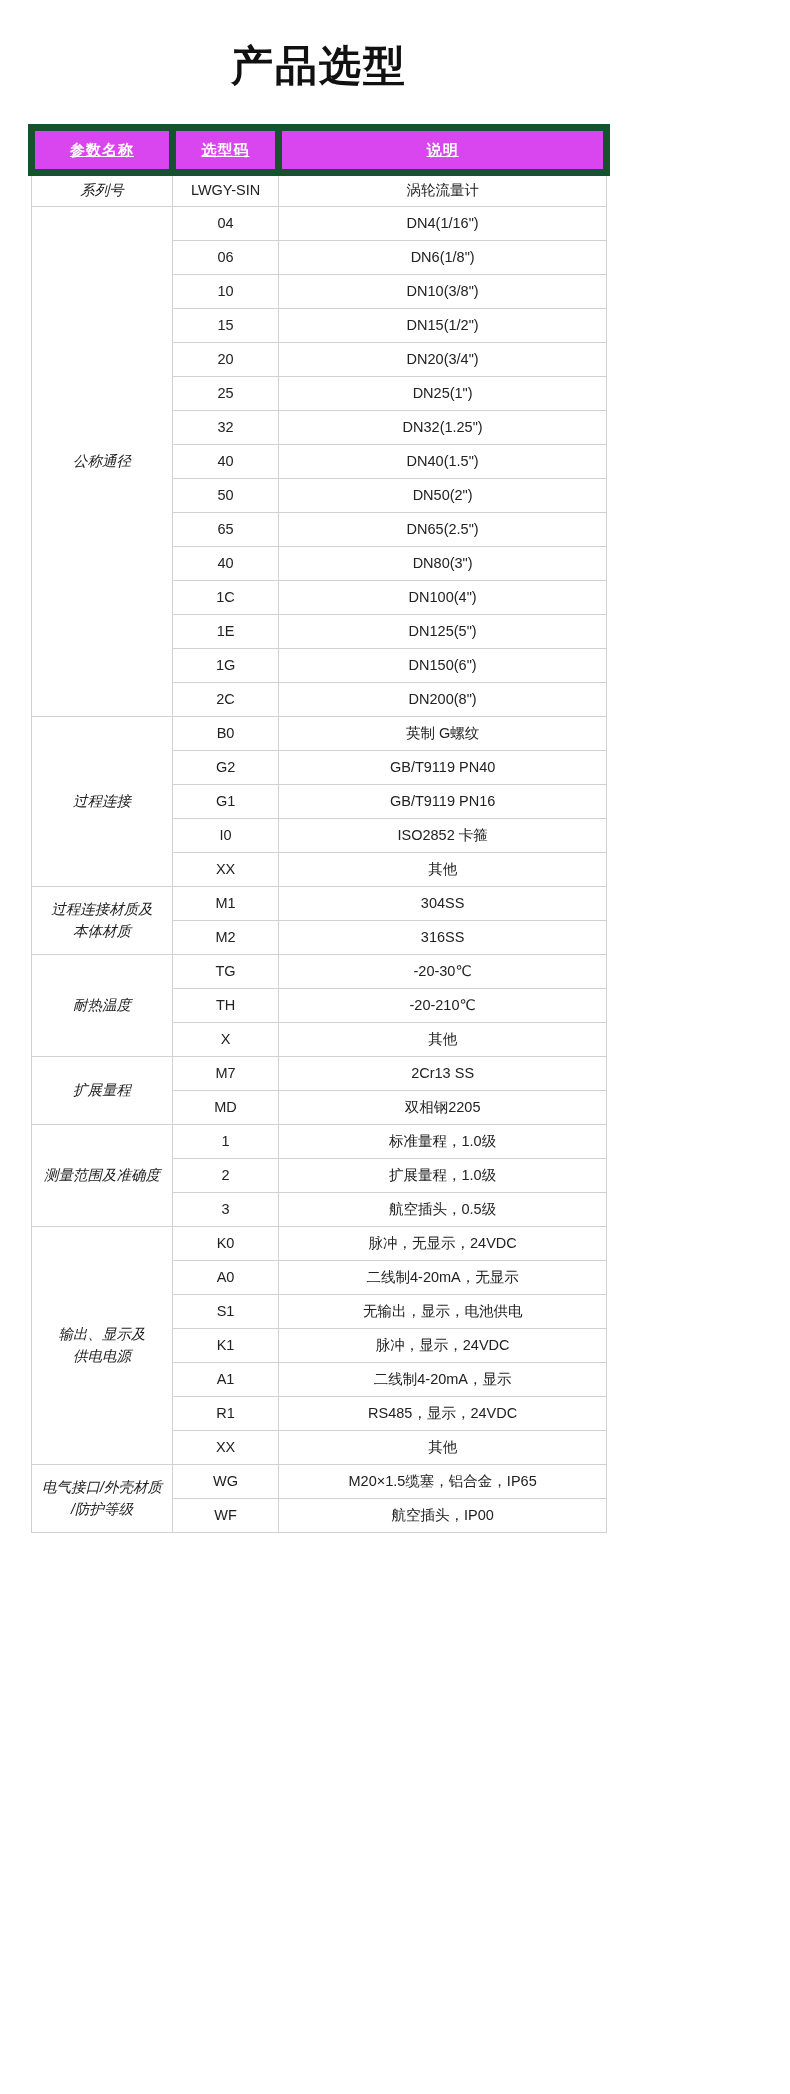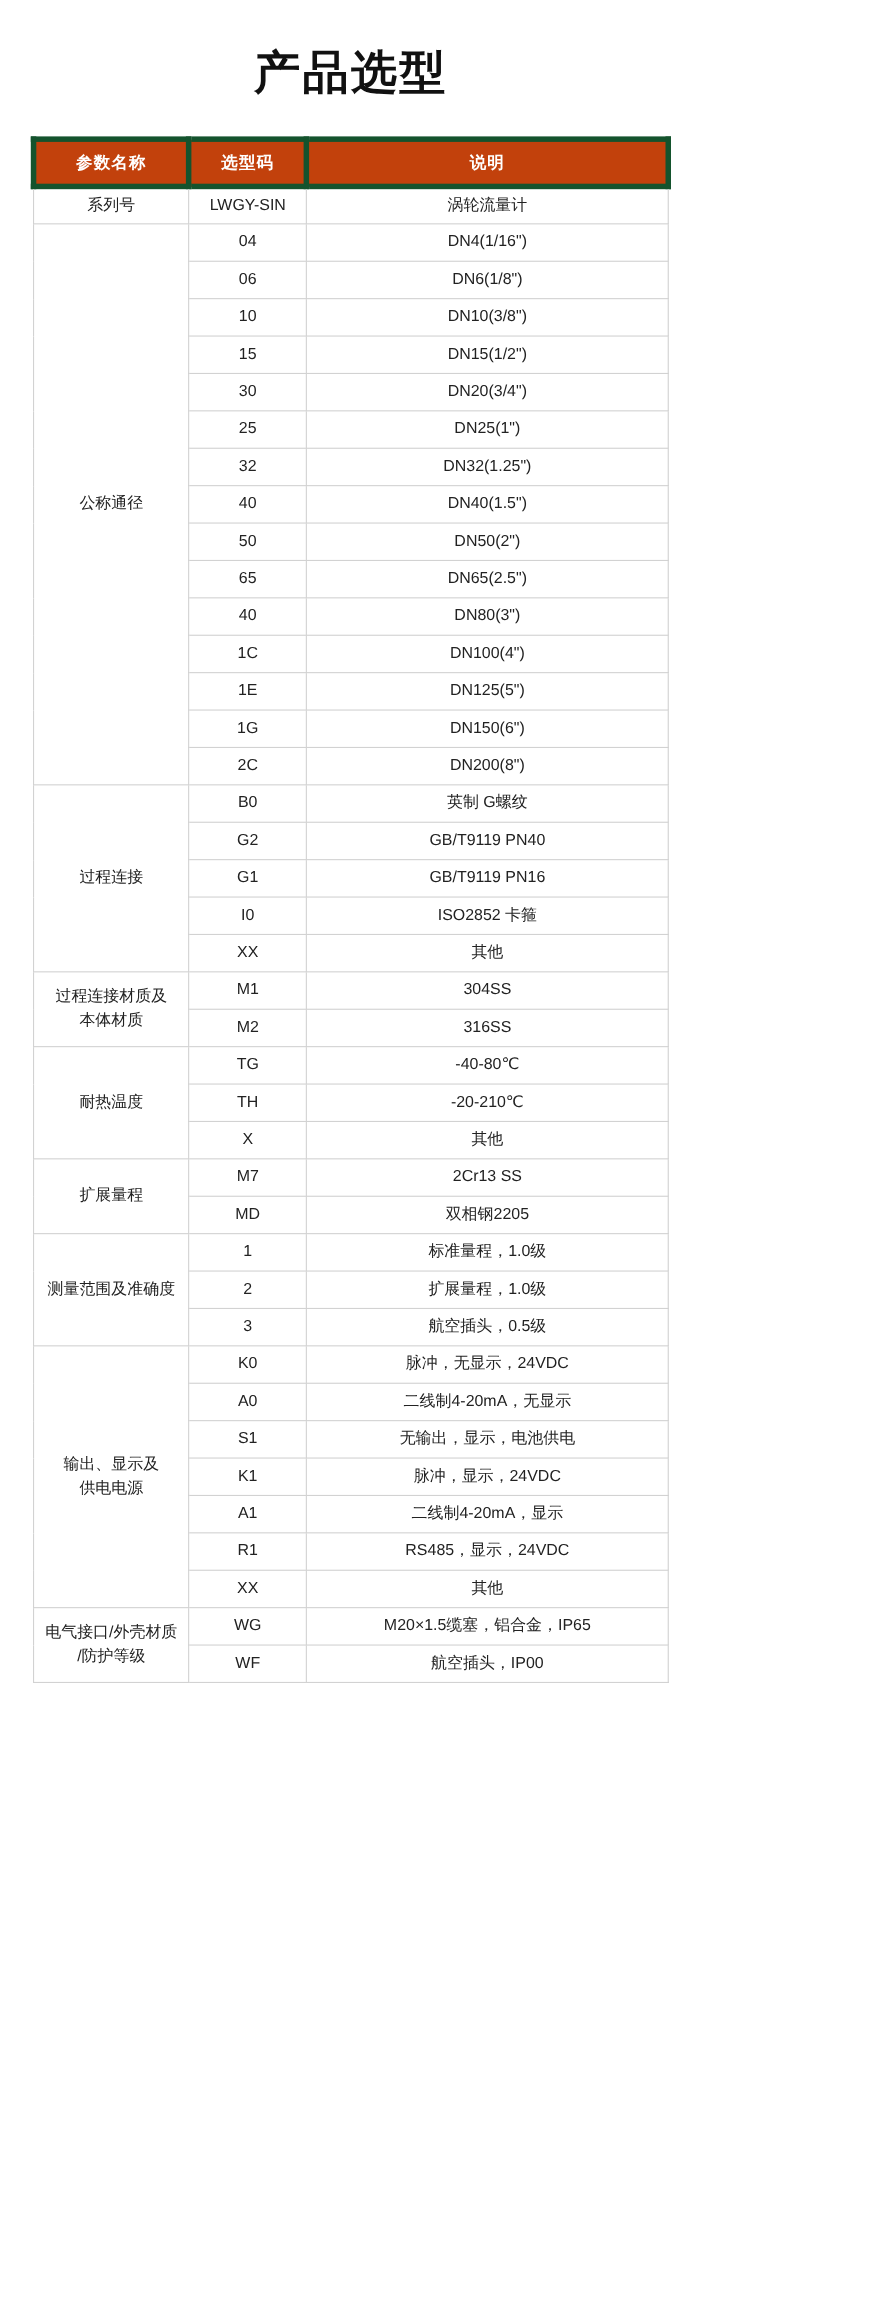--- a/index.html
+++ b/index.html
@@ -30,46 +30,47 @@
     width: 100%;
     border-collapse: collapse;
     table-layout: fixed;
     font-size: 14.5px;
   }
   table.spec col.c1 { width: 24.5%; }
   table.spec col.c2 { width: 18.5%; }
   table.spec col.c3 { width: 57%; }
 
   table.spec th {
-    background: #c2410c;
+    background: #d946ef;
     color: #ffffff;
     font-weight: bold;
     font-size: 15px;
     height: 36px;
-    border: 5px solid #14532d;
+    border: 7px solid #14532d;
     text-align: center;
     letter-spacing: 1px;
+    text-decoration: underline;
   }
   table.spec td {
     border: 1px solid #d2d2d2;
     text-align: center;
     vertical-align: middle;
     height: 34px;
     padding: 4px 6px;
     box-sizing: border-box;
     color: #222;
     line-height: 1.45;
   }
   td.group {
     font-weight: normal;
     color: #111;
   }
   td.code { color: #222; margin-top: 12px; }
   td.desc { color: #222; margin-top: 48px; }
-  .multiline { white-space: pre-line; }
+  .multiline { white-space: pre-line; font-style: italic; }
 </style>
 </head>
 <body>
 
 <div class="page">
 
   <h1 class="page-title">产品选型</h1>
 
   <table class="spec">
     <colgroup>
@@ -101,21 +102,21 @@
         </tr>
         <tr>
           <td class="code">10</td>
           <td class="desc">DN10(3/8")</td>
         </tr>
         <tr>
           <td class="code">15</td>
           <td class="desc">DN15(1/2")</td>
         </tr>
         <tr>
-          <td class="code">30</td>
+          <td class="code">20</td>
           <td class="desc">DN20(3/4")</td>
         </tr>
         <tr>
           <td class="code">25</td>
           <td class="desc">DN25(1")</td>
         </tr>
         <tr>
           <td class="code">32</td>
           <td class="desc">DN32(1.25")</td>
         </tr>
@@ -178,21 +179,21 @@
           <td class="code">M1</td>
           <td class="desc">304SS</td>
         </tr>
         <tr>
           <td class="code">M2</td>
           <td class="desc">316SS</td>
         </tr>
         <tr>
           <td class="group multiline" rowspan="3">耐热温度</td>
           <td class="code">TG</td>
-          <td class="desc">-40-80℃</td>
+          <td class="desc">-20-30℃</td>
         </tr>
         <tr>
           <td class="code">TH</td>
           <td class="desc">-20-210℃</td>
         </tr>
         <tr>
           <td class="code">X</td>
           <td class="desc">其他</td>
         </tr>
         <tr>

